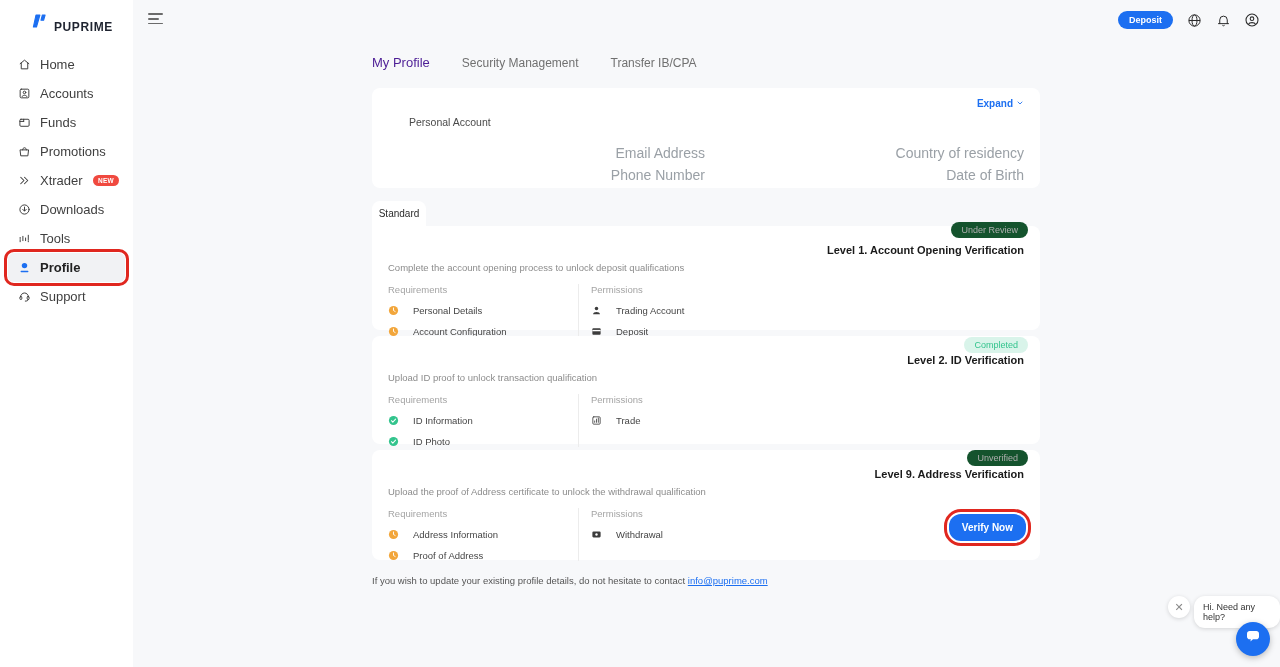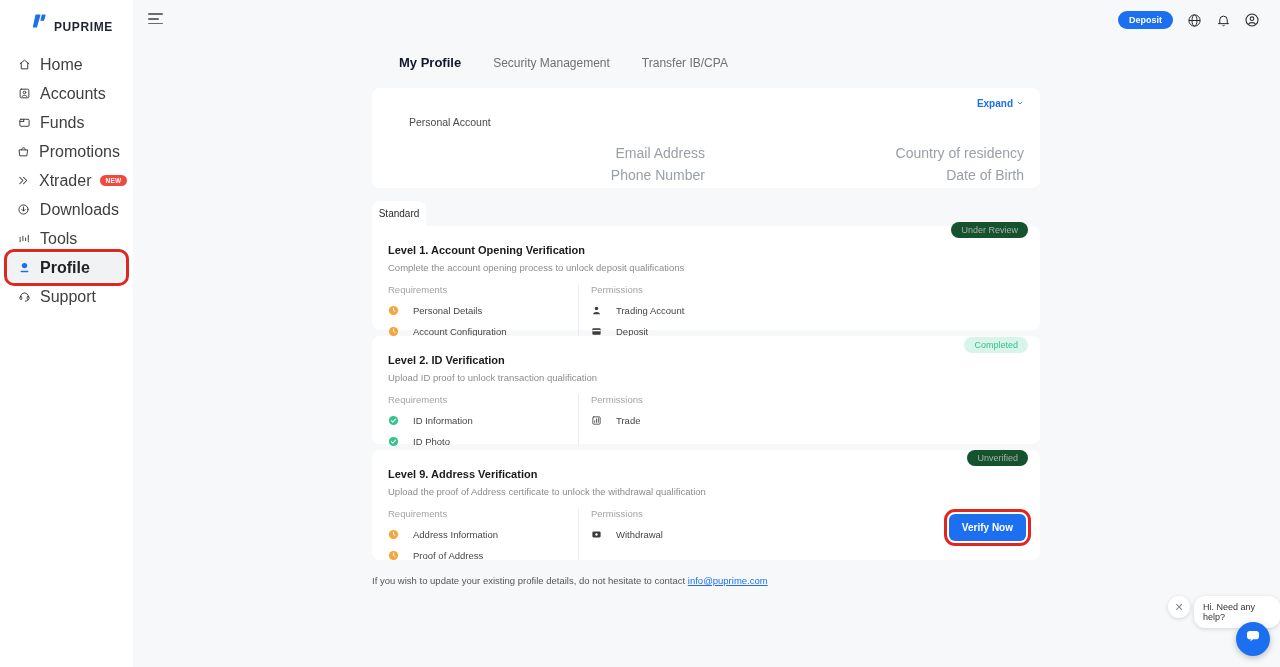--- a/index.html
+++ b/index.html
@@ -16,21 +16,21 @@
     background:#ffffff; z-index:2;
   }
   .logo { display:flex; align-items:flex-end; gap:6px; padding:12px 0 0 30px; }
   .logo-text { font-size:12px; font-weight:bold; letter-spacing:.6px; color:#1f2430; }
   .nav { margin-top:16px; padding:0 8px; }
   .nav-item {
     display:flex; align-items:center; gap:9px; height:29px;
     padding:0 6px 0 9px; border-radius:6px; cursor:pointer; position:relative;
   }
   .nav-item .icon { width:14px; height:14px; display:flex; align-items:center; justify-content:center; }
-  .nav-label { font-size:16px; color:#3f3f3f; }
+  .nav-label { font-size:13px; color:#3f3f3f; }
   .nav-item.active { background:#f1f2f4; outline:3px solid #e0271f; outline-offset:1px; }
   .nav-item.active .nav-label { font-weight:bold; color:#222; }
   .new-badge {
     margin-left:auto; background:#f0493f; color:#fff; font-size:6.5px; font-weight:bold;
     padding:2px 5px; border-radius:7px; letter-spacing:.3px;
   }
   
   .hamburger { position:absolute; left:148px; top:13px; width:15px; height:14px; cursor:pointer; }
   .hamburger span { display:block; height:1.7px; background:#6b6b6b; margin-bottom:3.2px; border-radius:1px; }
   .hamburger span:nth-child(2){ width:70%; }
@@ -38,21 +38,21 @@
   .deposit-btn {
     background:#1c6ff1; color:#fff; font-size:9px; font-weight:bold;
     padding:4px 11px; border:none; border-radius:9px; cursor:pointer;
     font-family:"Liberation Sans", sans-serif;
   }
   .top-icon { width:16px; height:16px; cursor:pointer; display:flex; align-items:center; justify-content:center; }
   
   .main { position:absolute; left:372px; top:0; width:668px; }
   .tabs { position:absolute; top:55px; left:0; display:flex; align-items:baseline; gap:32px; }
   .tab { font-size:12px; color:#707070; cursor:pointer; }
-  .tab.active { font-size:13px; font-weight:bold; color:#0f172a;margin-left:27px; }
+  .tab.active { font-size:13px; font-weight:normal; color:#4c1d95; }
   
   .personal-card {
     position:absolute; top:88px; left:0; width:668px; height:100px;
     background:#fff; border-radius:8px; padding:12px 16px;
   }
   .expand-link {
     position:absolute; top:10px; right:16px; color:#1c6ff1; font-size:10px; font-weight:bold;
     display:flex; align-items:center; gap:3px; cursor:pointer;
   }
   .personal-title { font-size:10.5px; color:#4a4a4a; margin-top:16px;padding-left:21px; }
@@ -70,32 +70,32 @@
   }
   .level-card.first { border-radius:0 8px 8px 8px; }
   .card1 { top:226px; height:104px; }
   .card2 { top:336px; height:108px; }
   .card3 { top:450px; height:110px; }
   .status-badge {
     position:absolute; right:12px; font-size:9px; padding:3px 10px; border-radius:9px;
   }
   .badge-gray { background:#14532d; color:#aeaeae; }
   .badge-green { background:#d9f4ea; color:#33c48d; }
-  .level-title { font-size:11px; font-weight:bold; color:#1a1a1a; margin-top:6px; }
+  .level-title { font-size:11px; font-weight:bold; color:#1a1a1a; margin-top:6px;text-align:right; }
   .level-desc { font-size:9.5px; color:#8c8c8c; margin-top:6px; }
   .cols { display:flex; margin-top:11px; }
   .col-req { width:190px; }
   .col-perm { flex:1; border-left:1px solid #ececec; padding-left:12px; }
   .col-label { font-size:9.5px; color:#a4a4a4; }
   .item-row { display:flex; align-items:center; gap:14px; margin-top:10px; }
   .item-row .s-icon { width:11px; height:11px; display:flex; }
   .item-label { font-size:9.5px; color:#454545; }
   .verify-btn {
     position:absolute; right:14px; top:64px;
-    background:#1c6ff1; color:#fff; border:none; border-radius:6px;
+    background:#1c6ff1; color:#fff; border:none; border-radius:12px;
     font-size:10px; font-weight:bold; padding:8px 13px; cursor:pointer;
     outline:3px solid #e0271f; outline-offset:2px;
     font-family:"Liberation Sans", sans-serif;
   }
   .footer-note { position:absolute; top:575px; left:0; font-size:9.5px; color:#555; }
   .footer-note a { color:#1c6ff1; text-decoration:underline; cursor:pointer; }
   
   .chat-close {
     position:absolute; left:1168px; top:596px; width:22px; height:22px; background:#fff;
     border-radius:50%; box-shadow:0 1px 4px rgba(0,0,0,.15); display:flex; align-items:center;

